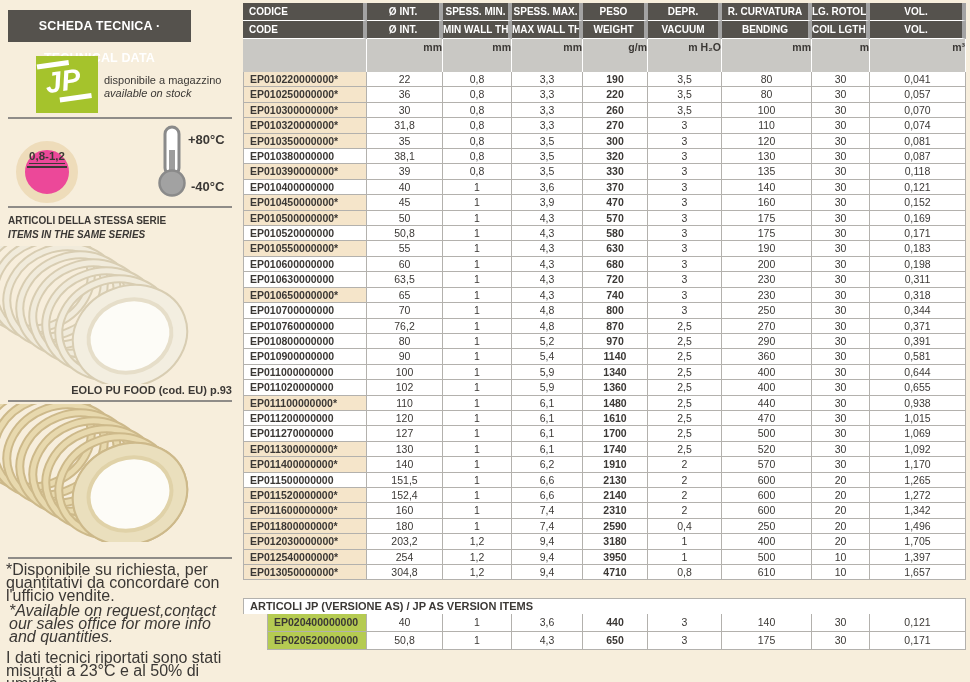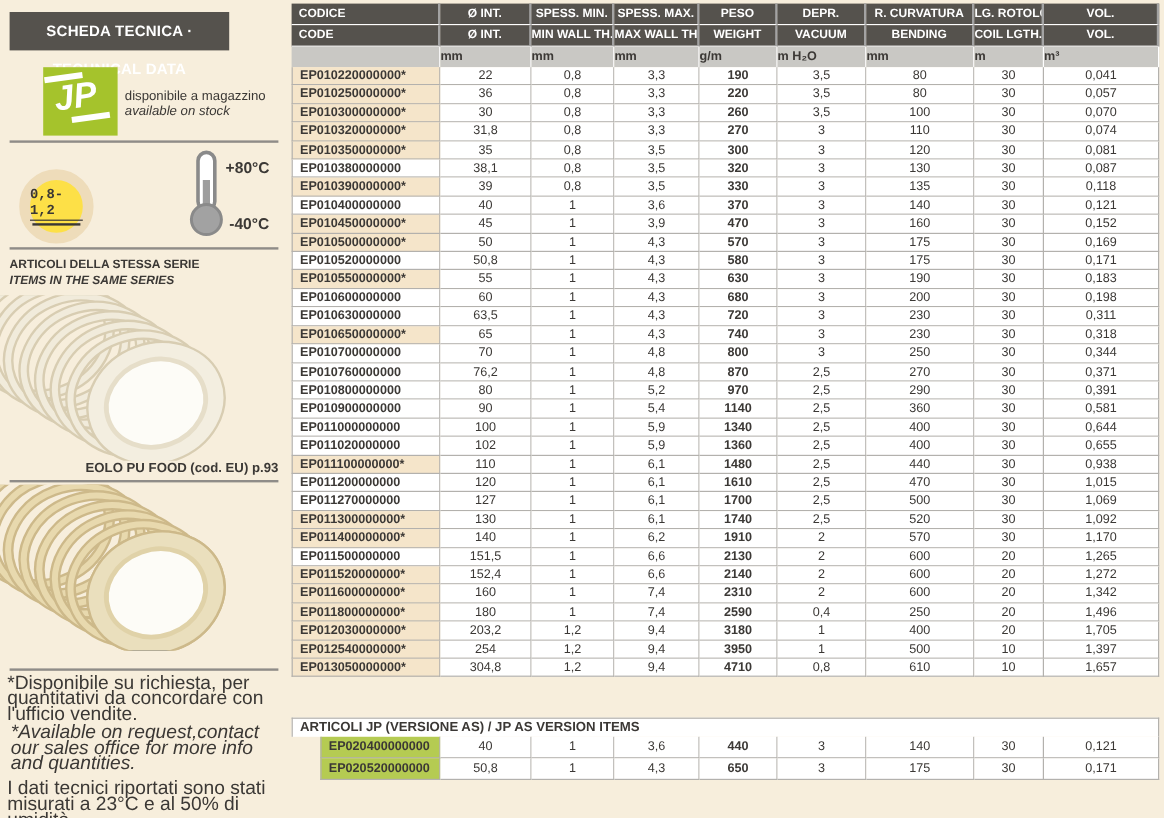--- a/index.html
+++ b/index.html
@@ -10,45 +10,45 @@
         color:#ffffff;font-weight:bold;font-size:12.5px;text-align:center;line-height:32px;letter-spacing:.2px;}
   .logo{position:absolute;left:36px;top:56px;width:62px;height:57px;background:#a5c32c;}
   .logo-inner{position:absolute;left:4px;top:4px;transform:rotate(-8deg);transform-origin:30px 26px;}
   .logo-bar{width:32px;height:5px;background:#fff;}
   .logo-bar.b2{margin-left:18px;margin-top:1px;}
   .logo-txt{color:#fff;font-weight:bold;font-style:italic;font-size:29px;line-height:30px;margin-left:6px;letter-spacing:0;}
   .stock{position:absolute;left:104px;top:74px;font-size:11px;line-height:13px;}
   .stock .en{font-style:italic;}
   .sdiv{position:absolute;left:8px;width:224px;height:2px;background:#8f8c88;}
   .badge{position:absolute;left:16px;top:141px;width:44px;height:44px;border:9px solid #eedcba;
-         border-radius:50%;background:#fde047;display:flex;flex-direction:column;align-items:center;justify-content:center;font-family:Liberation Mono, monospace;}
+         border-radius:50%;background:#ec4899;display:flex;flex-direction:column;align-items:center;}
   .badge-txt{font-size:11.5px;font-weight:bold;border-bottom:1.5px solid #3b3835;padding-bottom:1px;}
   .badge-rule{width:40px;height:1.5px;background:#3b3835;margin-top:2px;}
   .thermo{position:absolute;left:156px;top:124px;}
   .tmax{position:absolute;left:188px;top:132px;font-size:13px;font-weight:bold;}
   .tmin{position:absolute;left:191px;top:179px;font-size:13px;font-weight:bold;}
   .series{position:absolute;left:8px;top:214px;font-size:10px;font-weight:bold;line-height:14px;}
   .series .en{font-style:italic;}
   .hose{position:absolute;left:0;}
   .caption{position:absolute;left:8px;width:224px;text-align:right;font-size:11px;font-weight:bold;}
   .notes{position:absolute;left:6px;top:563px;width:229px;font-size:16px;line-height:13px;}
   .notes p{margin:0 0 2px 0;}
   .notes p.gap{margin-top:8px;}
   .notes .en{font-style:italic;padding-left:3px;}
   
   .grid{position:absolute;left:243px;width:723px;display:grid;
         grid-template-columns:124px 76px 69px 71px 65px 74px 90px 58px 96px;}
   #main-grid{top:3px;}
   #as-grid{top:598px;}
   .hcell{background:#55524d;color:#fff;font-size:10px;font-weight:bold;height:18px;line-height:17px;
-         text-align:center;border-right:2px solid #a3a3a3;border-bottom:1px solid #fff;box-sizing:border-box;
+         text-align:center;border-right:4px solid #a3a3a3;border-bottom:1px solid #fff;box-sizing:border-box;
          white-space:nowrap;overflow:hidden;}
   .hcell.left{text-align:left;padding-left:6px;}
-  .ucell{background:#c9c8c4;color:#3b3835;font-size:10.5px;font-weight:bold;height:17px;line-height:16px;
-         text-align:left;border-right:1px solid #fff;box-sizing:border-box;}
+  .ucell{background:#c9c8c4;color:#3b3835;font-size:10.5px;font-weight:bold;height:33px;line-height:16px;
+         text-align:right;border-right:1px solid #fff;box-sizing:border-box;}
   .dcell{background:#fff;font-size:10.5px;height:15.42px;line-height:14.6px;text-align:center;
          border-right:1px solid #b3b1ad;border-bottom:1px solid #b3b1ad;box-sizing:border-box;
          white-space:nowrap;overflow:hidden;}
   .dcell.code{font-weight:bold;text-align:left;padding-left:6px;border-left:1px solid #b3b1ad;}
   .dcell.code.starred{background:#f5e5ca;}
   .dcell.bold{font-weight:bold;}
   .as-title{grid-column:1/-1;background:#fff;border:1px solid #b3b1ad;border-bottom:none;height:16px;
             line-height:15px;font-size:11px;font-weight:bold;padding-left:6px;box-sizing:border-box;}
   #as-grid .dcell{height:18px;line-height:17px;}
   #as-grid .dcell.code{background:#b5cb52;margin-left:24px;}

